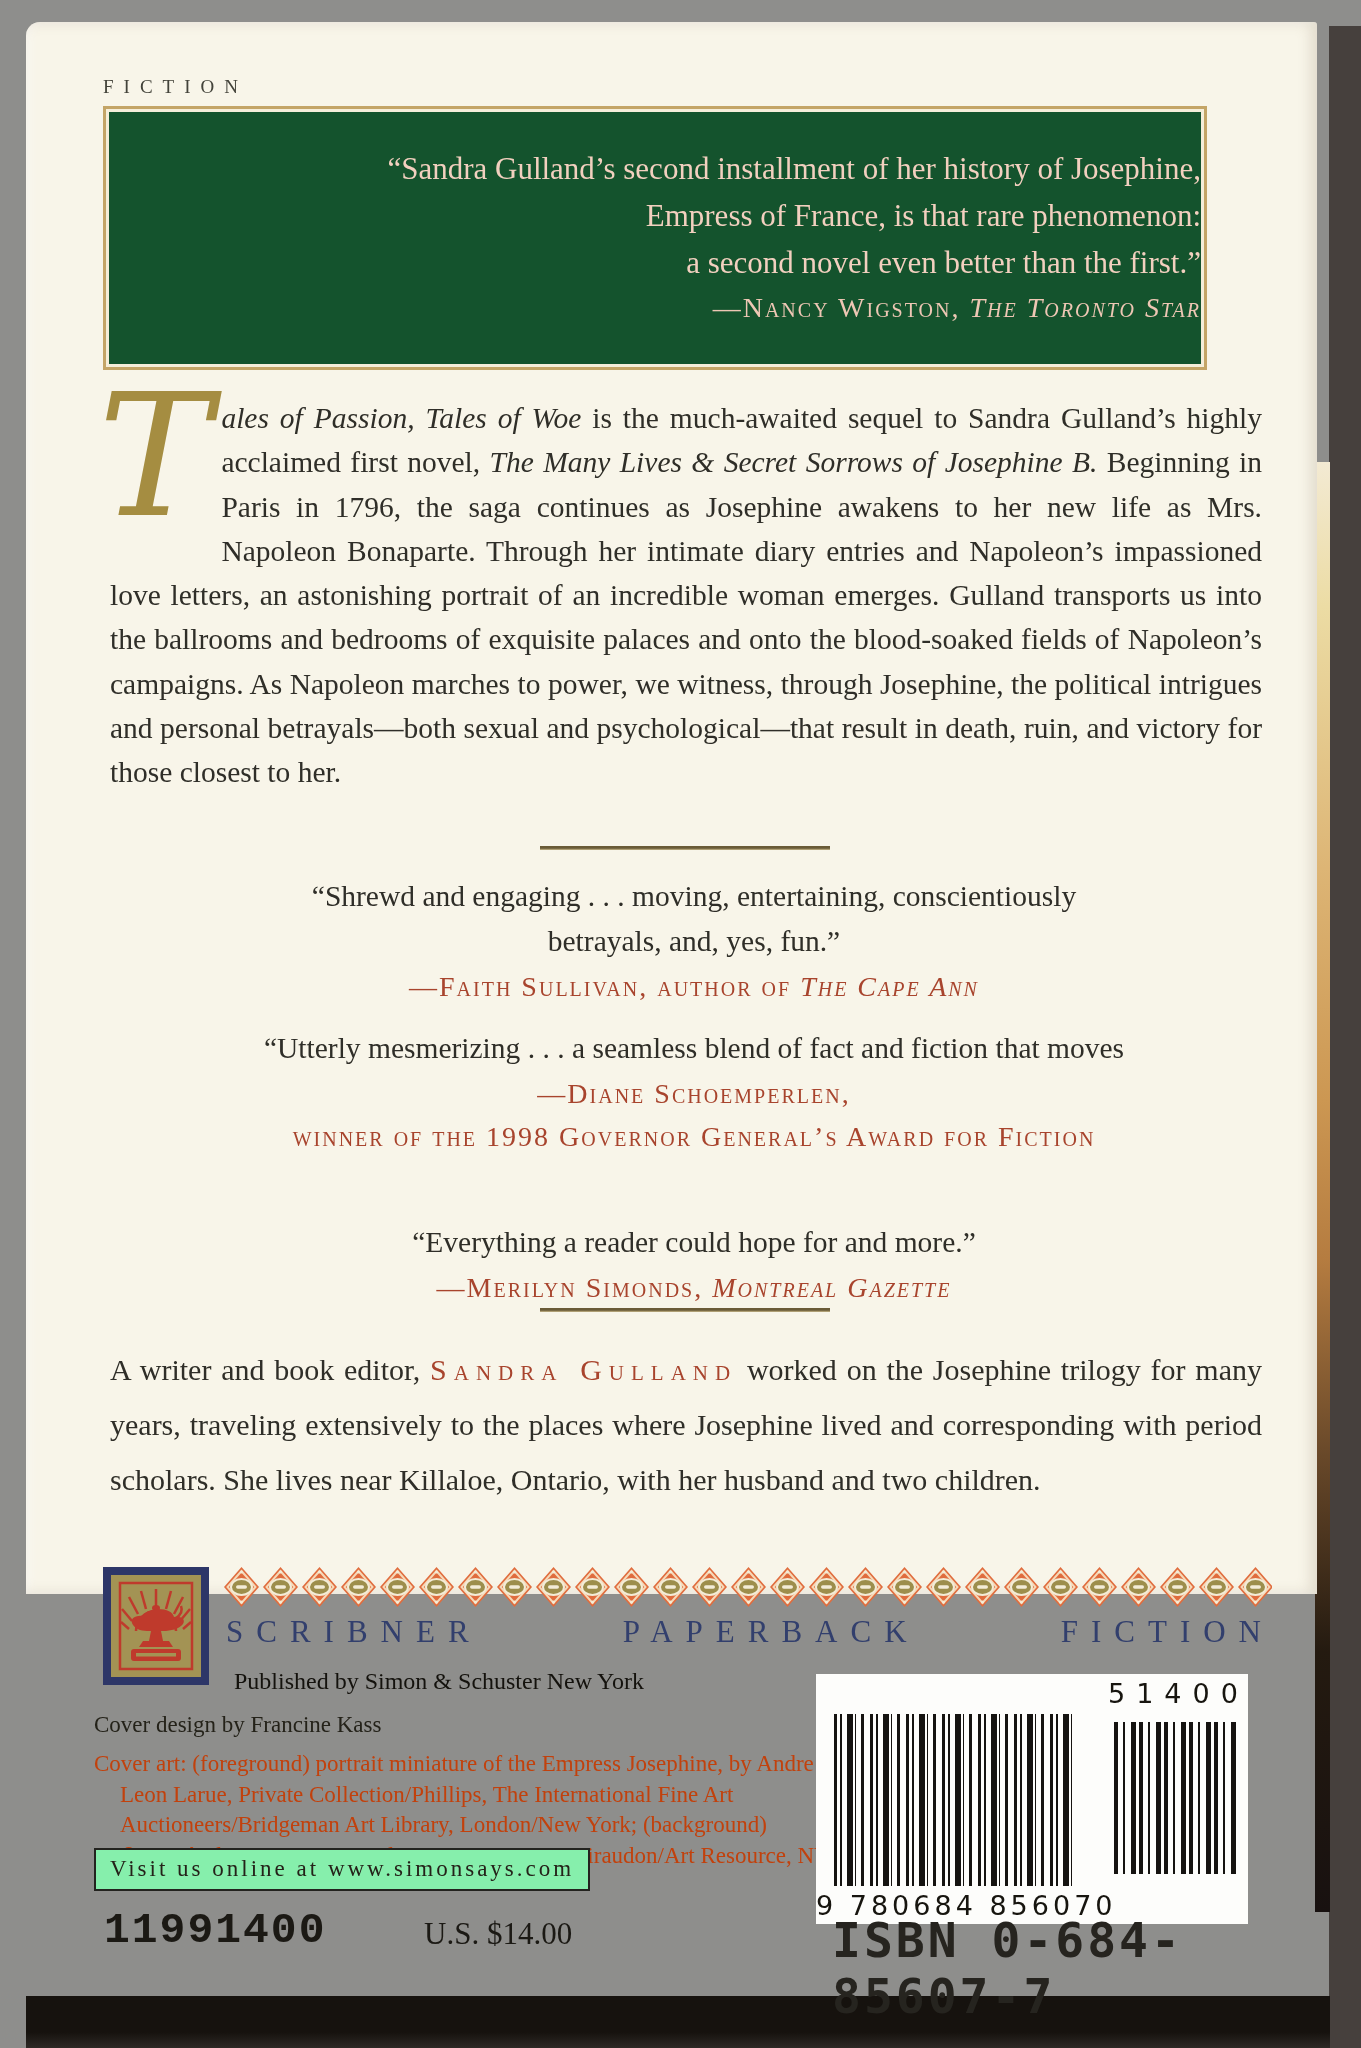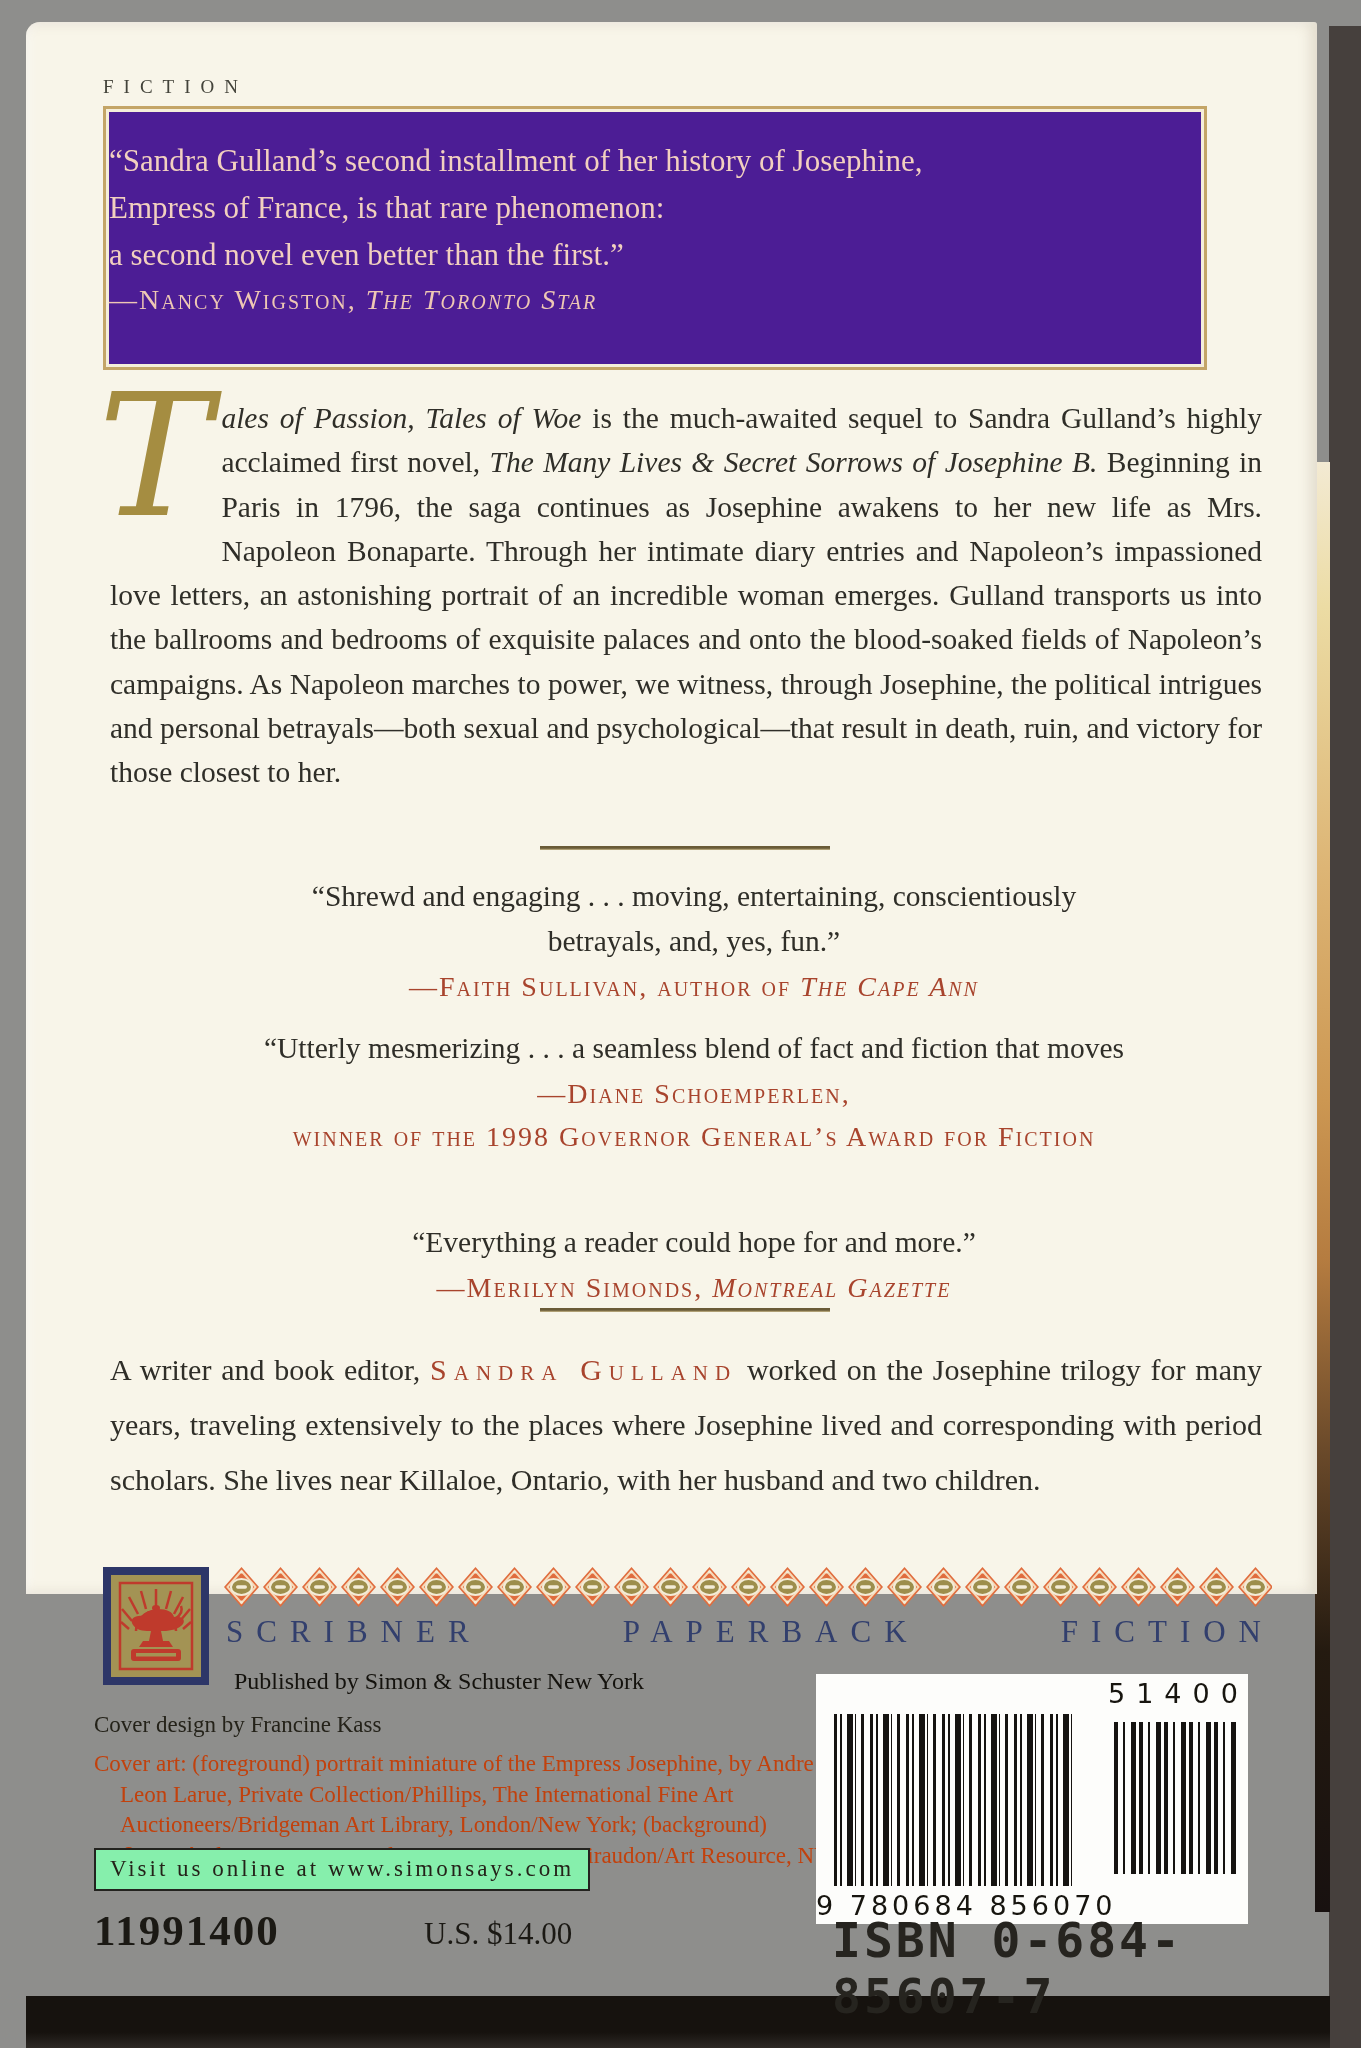--- a/index.html
+++ b/index.html
@@ -13,21 +13,21 @@
     background:linear-gradient(180deg,#16120e 0%,#16120e 70%,#2e2a26 100%);}
   
   .cover{position:absolute;left:26px;top:22px;width:1291px;height:1572px;background:#f8f5e9;
          border-radius:14px 3px 0 0;box-shadow:inset -6px 0 14px rgba(120,100,70,.18), inset 4px 0 8px rgba(255,255,255,.5);}
   .abs{position:absolute;}
 
   .fiction{left:77px;top:54px;font-size:19px;letter-spacing:10px;color:#43433a;}
 
   
   .banner{left:77px;top:84px;width:1104px;height:264px;border:3px solid #c4a567;background:#f5eeda;padding:3px;box-sizing:border-box;}
-  .banner-inner{width:100%;height:100%;background:#4c1d95;text-align:left;box-sizing:border-box;padding-top:25px;}
+  .banner-inner{width:100%;height:100%;background:#14532d;text-align:right;box-sizing:border-box;padding-top:33px;}
   .banner-line{font-size:31px;line-height:47px;color:#f2d0bf;}
   .banner-attr{margin-top:6px;font-size:28px;color:#eec7b4;font-variant:small-caps;letter-spacing:2px;}
   .banner-attr .seg-italic{font-style:italic;}
 
   
   .synopsis{left:84px;top:374px;width:1152px;font-size:29.5px;line-height:44.3px;
             text-align:justify;color:#2f2e28;}
   .drop-cap{float:left;font-size:170px;line-height:112px;height:142px;font-style:italic;
             color:#a58d41;margin:4px 10px 0 -12px;font-family:"DejaVu Serif",serif;}
   .seg-italic{font-style:italic;}
@@ -51,21 +51,21 @@
            font-size:31px;color:#323f6d;letter-spacing:13px;}
   .publisher{left:208px;top:1646px;font-size:24px;color:#14120d;}
 
   .design{left:68px;top:1690px;font-size:23px;color:#242219;}
   .art{left:68px;top:1727px;font-size:23px;line-height:30.5px;color:#c2410c;}
   .art .cont{padding-left:26px;}
 
   .webbox{left:68px;top:1826px;border:2px solid #23231f;padding:6px 14px 7px;font-size:23px;
           letter-spacing:3px;color:#242219;background:#86efac;}
 
-  .stock{left:68px;top:1884px;font-size:43px;font-family:Liberation Serif, serif;font-weight:bold;
+  .stock{left:78px;top:1884px;font-size:43px;font-family:Liberation Mono, monospace;font-weight:bold;
          letter-spacing:2px;color:#1b1914;}
   .price{left:398px;top:1894px;font-size:31px;color:#1b1914;}
 
   .barcode-zone{left:790px;top:1652px;width:432px;height:250px;background:#fdfdfb;}
   .addon-label{position:absolute;left:292px;top:4px;width:136px;font-size:27px;letter-spacing:11px;
                font-family:"DejaVu Sans",sans-serif;color:#17150f;text-align:center;}
   .ean-bars{position:absolute;left:18px;top:40px;width:240px;height:172px;
     background:repeating-linear-gradient(90deg,#151310 0 3px,#fdfdfb 3px 6px,#151310 6px 8px,#fdfdfb 8px 13px,
       #151310 13px 19px,#fdfdfb 19px 21px,#151310 21px 22px,#fdfdfb 22px 27px,#151310 27px 30px,#fdfdfb 30px 36px);}
   .ean-digits{position:absolute;left:0px;top:216px;width:276px;font-size:27px;letter-spacing:4px;

